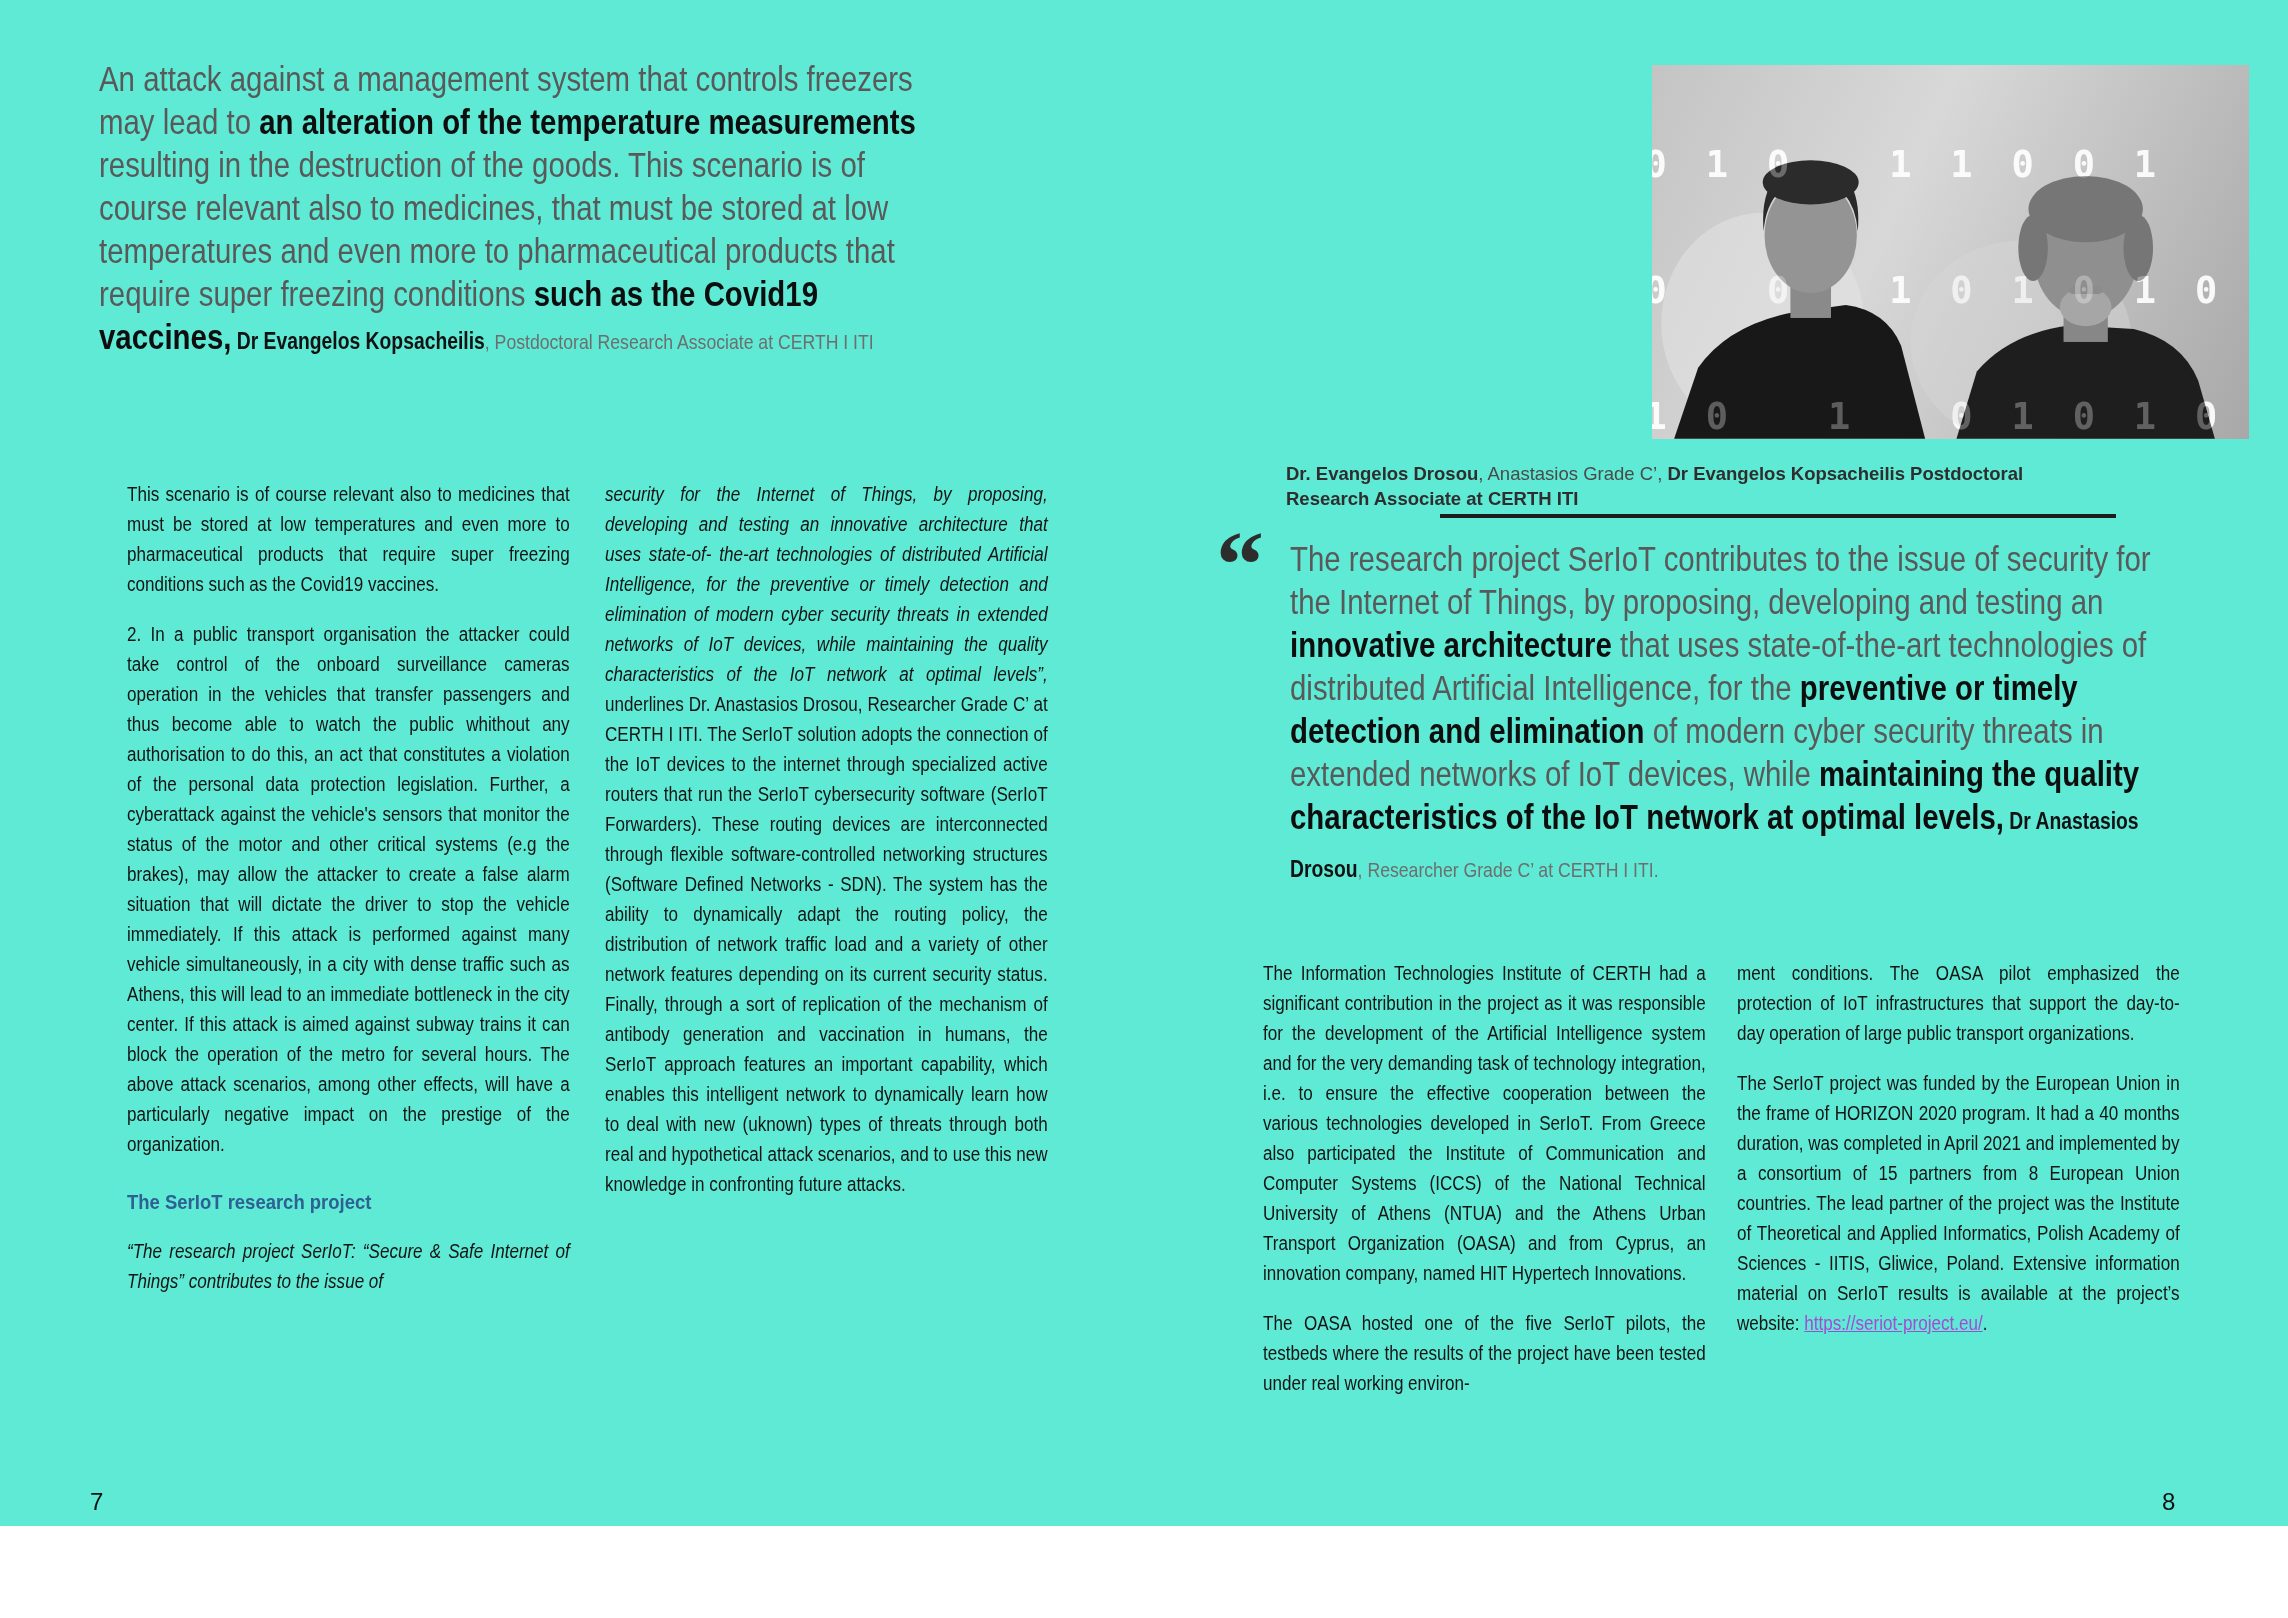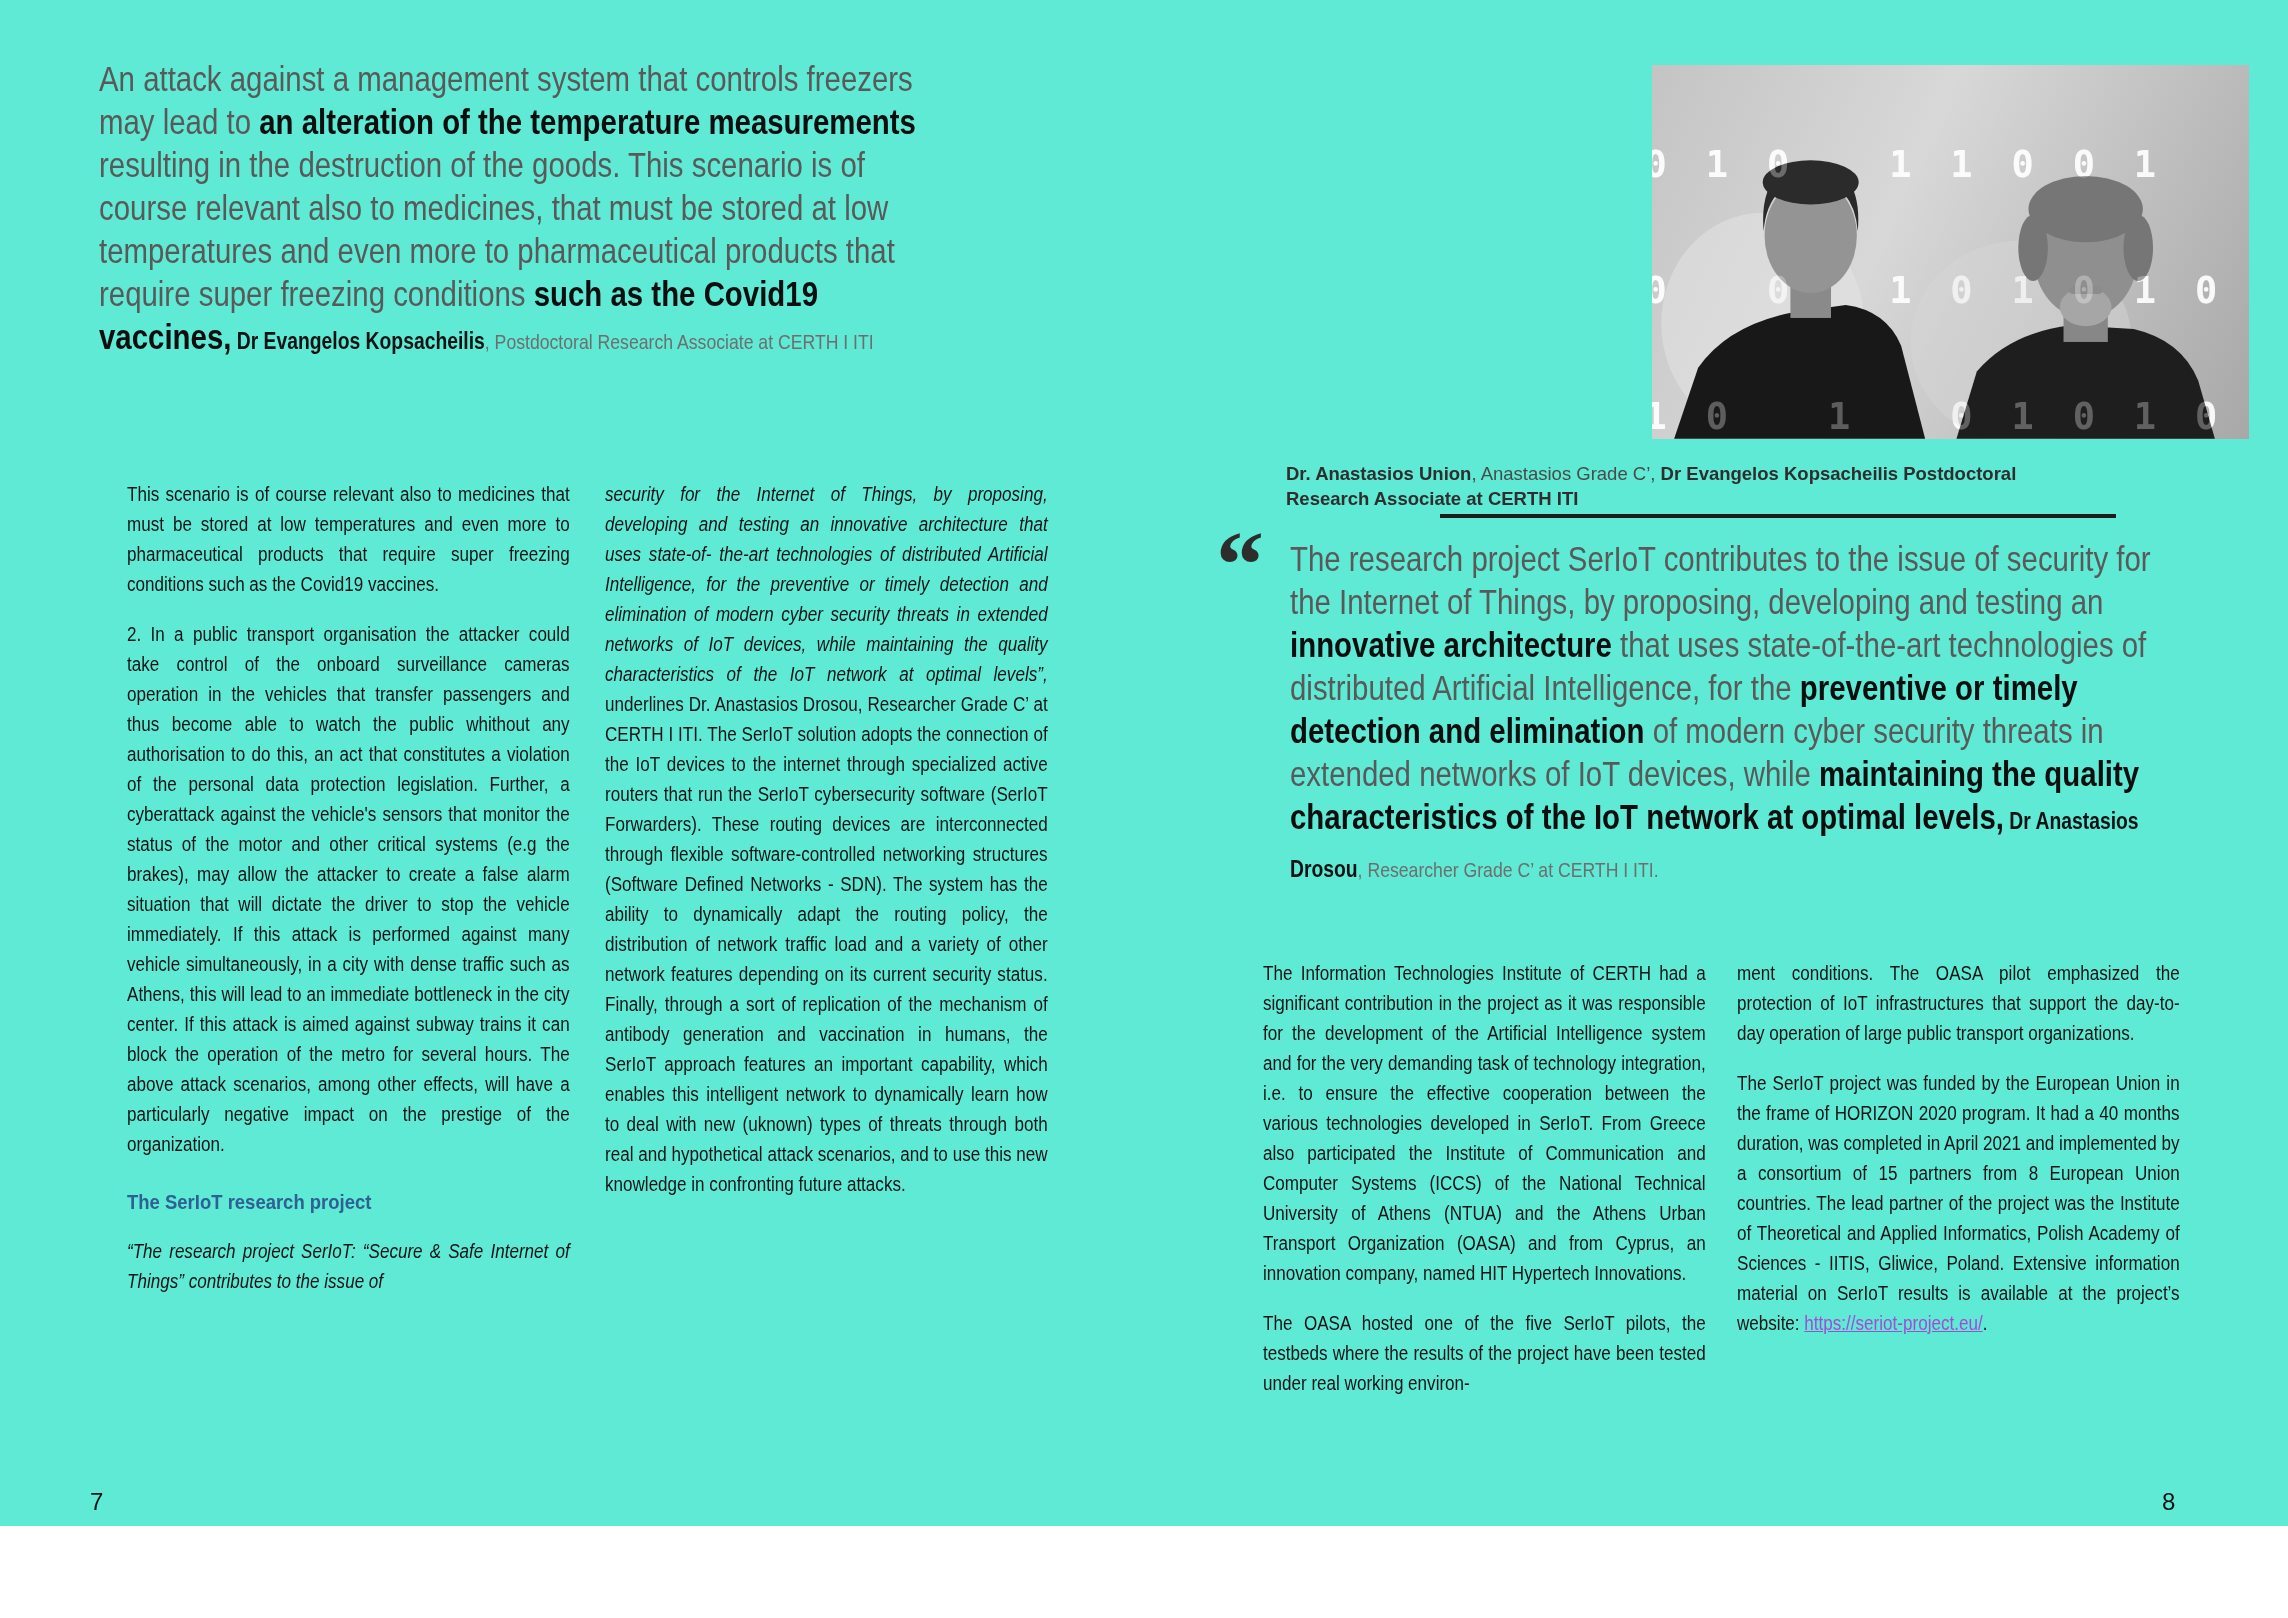--- a/index.html
+++ b/index.html
@@ -131,21 +131,21 @@
       
       
       
       
       
       
     </div>
   </div>
 
   <div class="caption">
-    <span class="b">Dr. Anastasios Union</span><span>, Anastasios Grade C’, </span><span class="b">Dr Evangelos Kopsacheilis Postdoctoral Research Associate at CERTH ITI</span>
+    <span class="b">Dr. Evangelos Drosou</span><span>, Anastasios Grade C’, </span><span class="b">Dr Evangelos Kopsacheilis Postdoctoral Research Associate at CERTH ITI</span>
   </div>
   <div class="caption-rule"></div>
 
   <div class="qmark">“</div>
   <div class="quote">
     <span>The research project SerIoT contributes to the issue of security for the Internet of Things, by proposing, developing and testing an </span><span class="boldrun">innovative architecture</span><span> that uses state-of-the-art technologies of distributed Artificial Intelligence, for the </span><span class="boldrun">preventive or timely detection and elimination</span><span> of modern cyber security threats in extended networks of IoT devices, while </span><span class="boldrun">maintaining the quality characteristics of the IoT network at optimal levels,</span><span class="attr-name"> Dr Anastasios Drosou</span><span class="attr-rest">, Researcher Grade C’ at CERTH I ITI.</span>
   </div>
 
   <section id="r-col1" class="bodycol">
     <p>The Information Technologies Institute of CERTH had a significant contribution in the project as it was responsible for the development of the Artificial Intelligence system and for the very demanding task of technology integration, i.e. to ensure the effective cooperation between the various technologies developed in SerIoT. From Greece also participated the Institute of Communication and Computer Systems (ICCS) of the National Technical University of Athens (NTUA) and the Athens Urban Transport Organization (OASA) and from Cyprus, an innovation company, named HIT Hypertech Innovations.</p>

